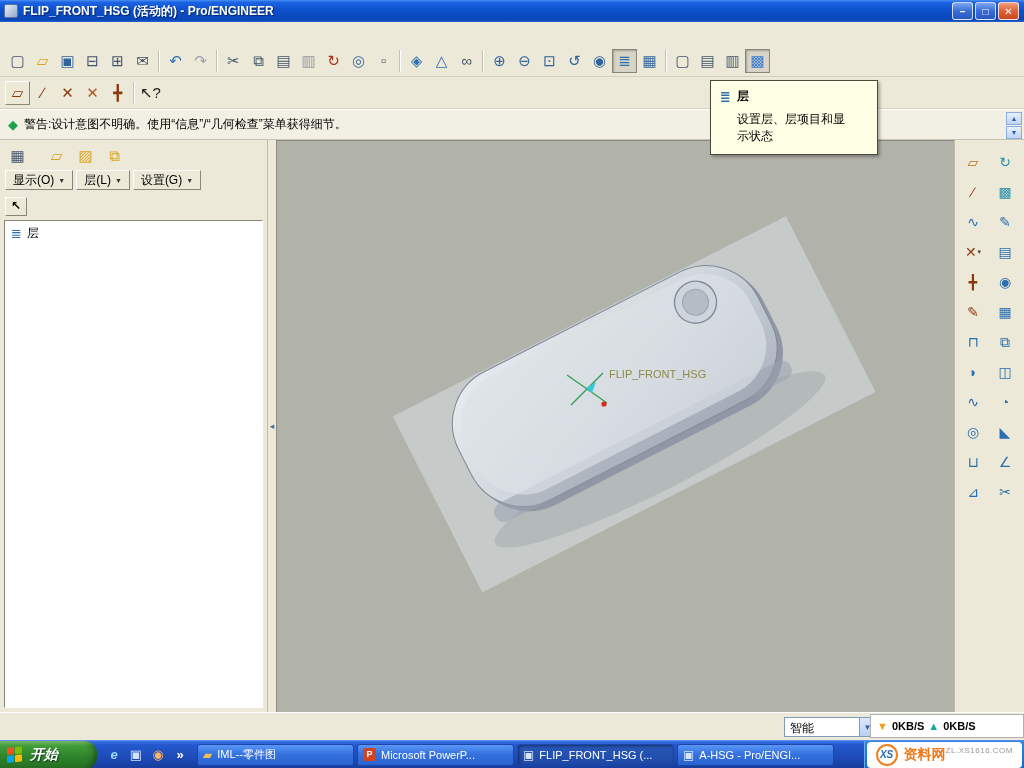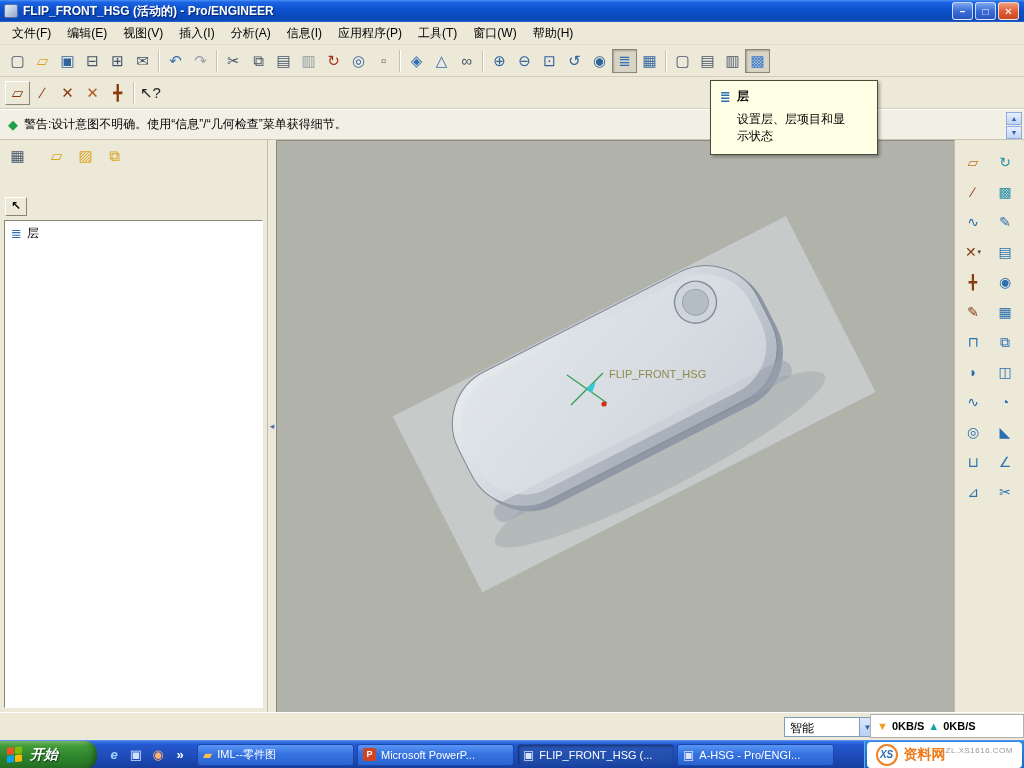--- a/index.html
+++ b/index.html
@@ -119,32 +119,20 @@
   <div class="titlebar">
     <span class="appicon"></span>
     <span class="wtitle">FLIP_FRONT_HSG (活动的) - Pro/ENGINEER</span>
     <span class="wbtns">
       <button class="wbtn min">–</button>
       <button class="wbtn max">□</button>
       <button class="wbtn close">✕</button>
     </span>
   </div>
 
-  <div class="menubar">
-      <span class="mitem">文件(F)</span>
-      <span class="mitem">编辑(E)</span>
-      <span class="mitem">视图(V)</span>
-      <span class="mitem">插入(I)</span>
-      <span class="mitem">分析(A)</span>
-      <span class="mitem">信息(I)</span>
-      <span class="mitem">应用程序(P)</span>
-      <span class="mitem">工具(T)</span>
-      <span class="mitem">窗口(W)</span>
-      <span class="mitem">帮助(H)</span>
-    </div>
 
   <div class="toolbar tb1">
       <button class="tbtn">
         <span class="glyph" style="color: rgb(68, 84, 106);">▢</span>
       </button>
       <button class="tbtn">
         <span class="glyph" style="color: rgb(217, 165, 32);">▱</span>
       </button>
       <button class="tbtn">
         <span class="glyph" style="color: rgb(49, 99, 156);">▣</span>
@@ -272,20 +260,34 @@
             <span class="glyph" style="color: rgb(68, 84, 106);">▦</span>
           </button>
           <button class="tbtn">
             <span class="glyph" style="color: rgb(217, 165, 32);">▱</span>
           </button>
           <button class="tbtn">
             <span class="glyph" style="color: rgb(217, 165, 32);">▨</span>
           </button>
           <button class="tbtn">
             <span class="glyph" style="color: rgb(217, 165, 32);">⧉</span>
+          </button>
+        </div>
+      <div class="pmenubar">
+          <button class="pbtn">
+            <span class="pbl">显示(O)</span>
+            <span class="dd">▼</span>
+          </button>
+          <button class="pbtn">
+            <span class="pbl">层(L)</span>
+            <span class="dd">▼</span>
+          </button>
+          <button class="pbtn">
+            <span class="pbl">设置(G)</span>
+            <span class="dd">▼</span>
           </button>
         </div>
       <div class="pselect">
         <button class="curbtn">↖</button>
       </div>
       <div class="ptree">
         <div class="treeitem">
           <span class="treeicon">≣</span>
           <span>层</span>
         </div>

